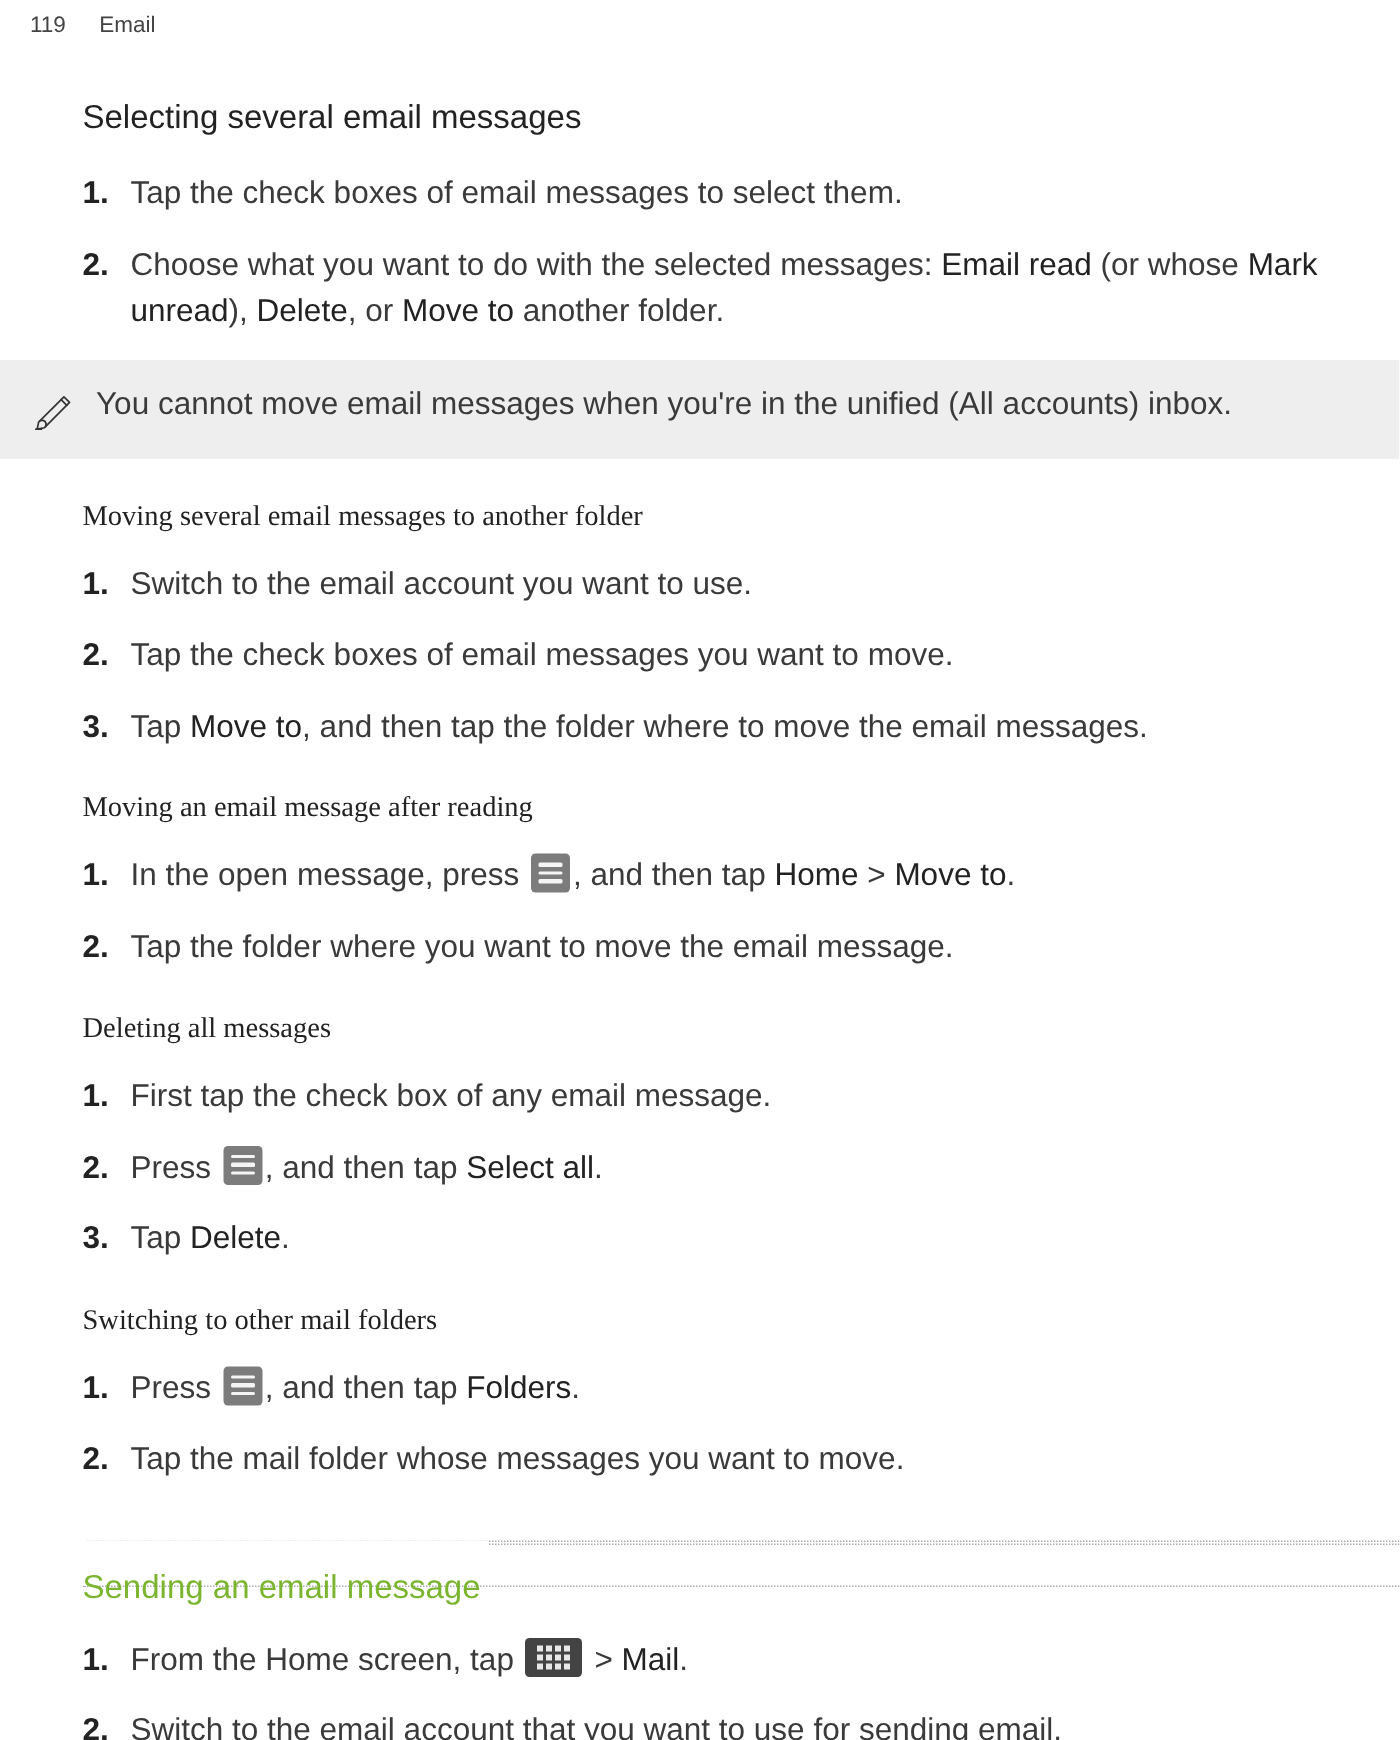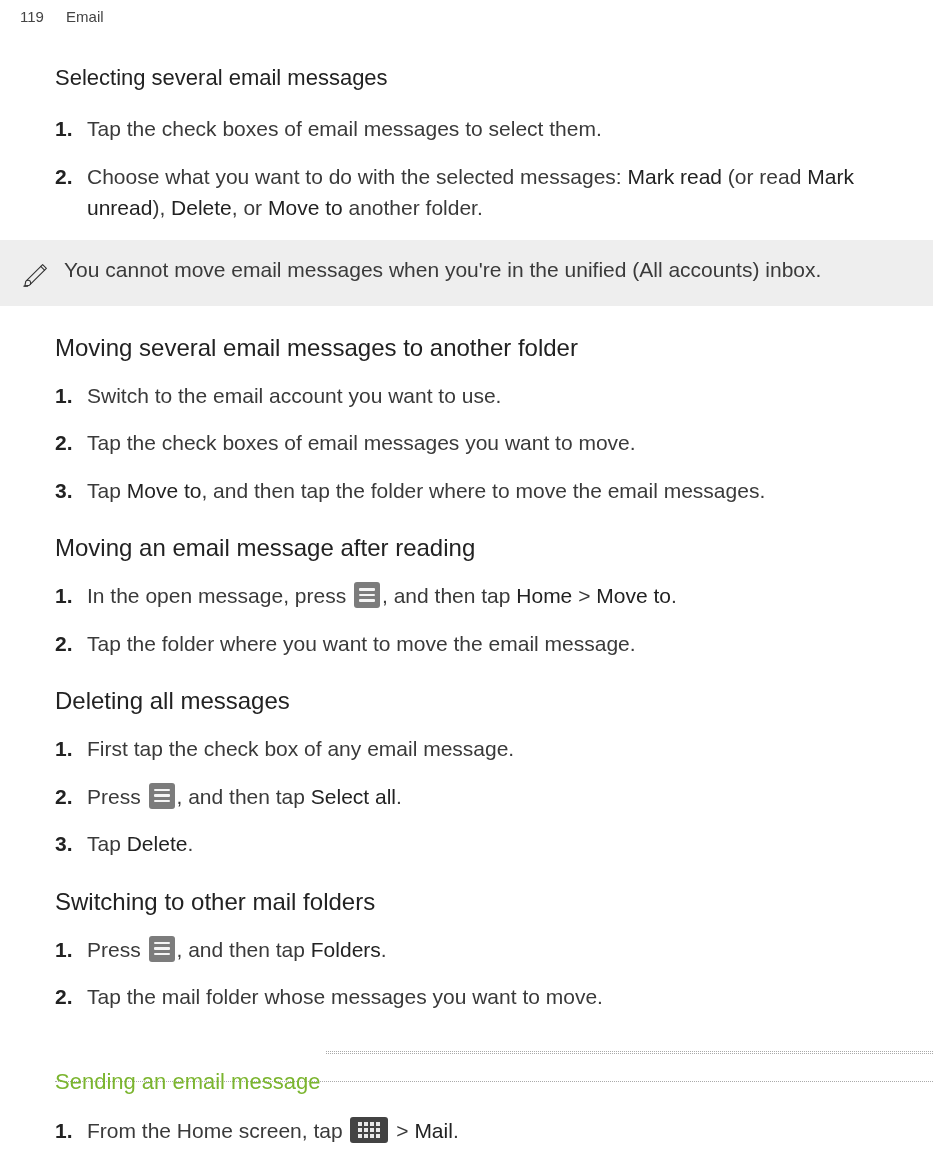--- a/index.html
+++ b/index.html
@@ -31,25 +31,26 @@
       padding: 40px 20px 20px 55px;
     }
     h2.section-heading {
       font-size: 22px;
       font-weight: 400;
       color: #222;
       margin-bottom: 22px;
       margin-top: 0;
     }
     h2.sub-heading {
-      font-size: 24px;
+      font-size: 19px;
       font-weight: 400;
       color: #222;
       margin-top: 28px;
       margin-bottom: 18px;
+      font-family: Liberation Serif, serif;
     }
     ol.steps {
       list-style: none;
       padding-left: 32px;
       margin-bottom: 4px;
     }
     ol.steps > li {
       font-size: 21px;
       line-height: 1.5;
       margin-bottom: 16px;
@@ -193,21 +194,21 @@
   <div class="main">
 
     <h2 class="section-heading">Selecting several email messages</h2>
     <ol class="steps">
       <li>
         <span class="num">1.</span>
         <span>Tap the check boxes of email messages to select them.</span>
       </li>
       <li>
         <span class="num">2.</span>
-        <span><span>Choose what you want to do with the selected messages: </span><span class="bold">Mark read</span><span> (or read </span><span class="bold">Mark unread</span><span>), </span><span class="bold">Delete</span><span>, or </span><span class="bold">Move to</span><span> another folder.</span></span>
+        <span><span>Choose what you want to do with the selected messages: </span><span class="bold">Email read</span><span> (or whose </span><span class="bold">Mark unread</span><span>), </span><span class="bold">Delete</span><span>, or </span><span class="bold">Move to</span><span> another folder.</span></span>
       </li>
     </ol>
 
     <div class="note-box">
       <div class="note-icon">
         <svg viewBox="0 0 32 32">
           <g stroke="#333" stroke-width="1.2" fill="none" stroke-linejoin="round" stroke-linecap="round">
             <path d="M4 25 L22 7 L26 11 L8 29 L3 30 L4 25 Z"></path>
             <path d="M5 24 C8 23 10 25 9 28"></path>
             <path d="M20 9 L24 13"></path>

